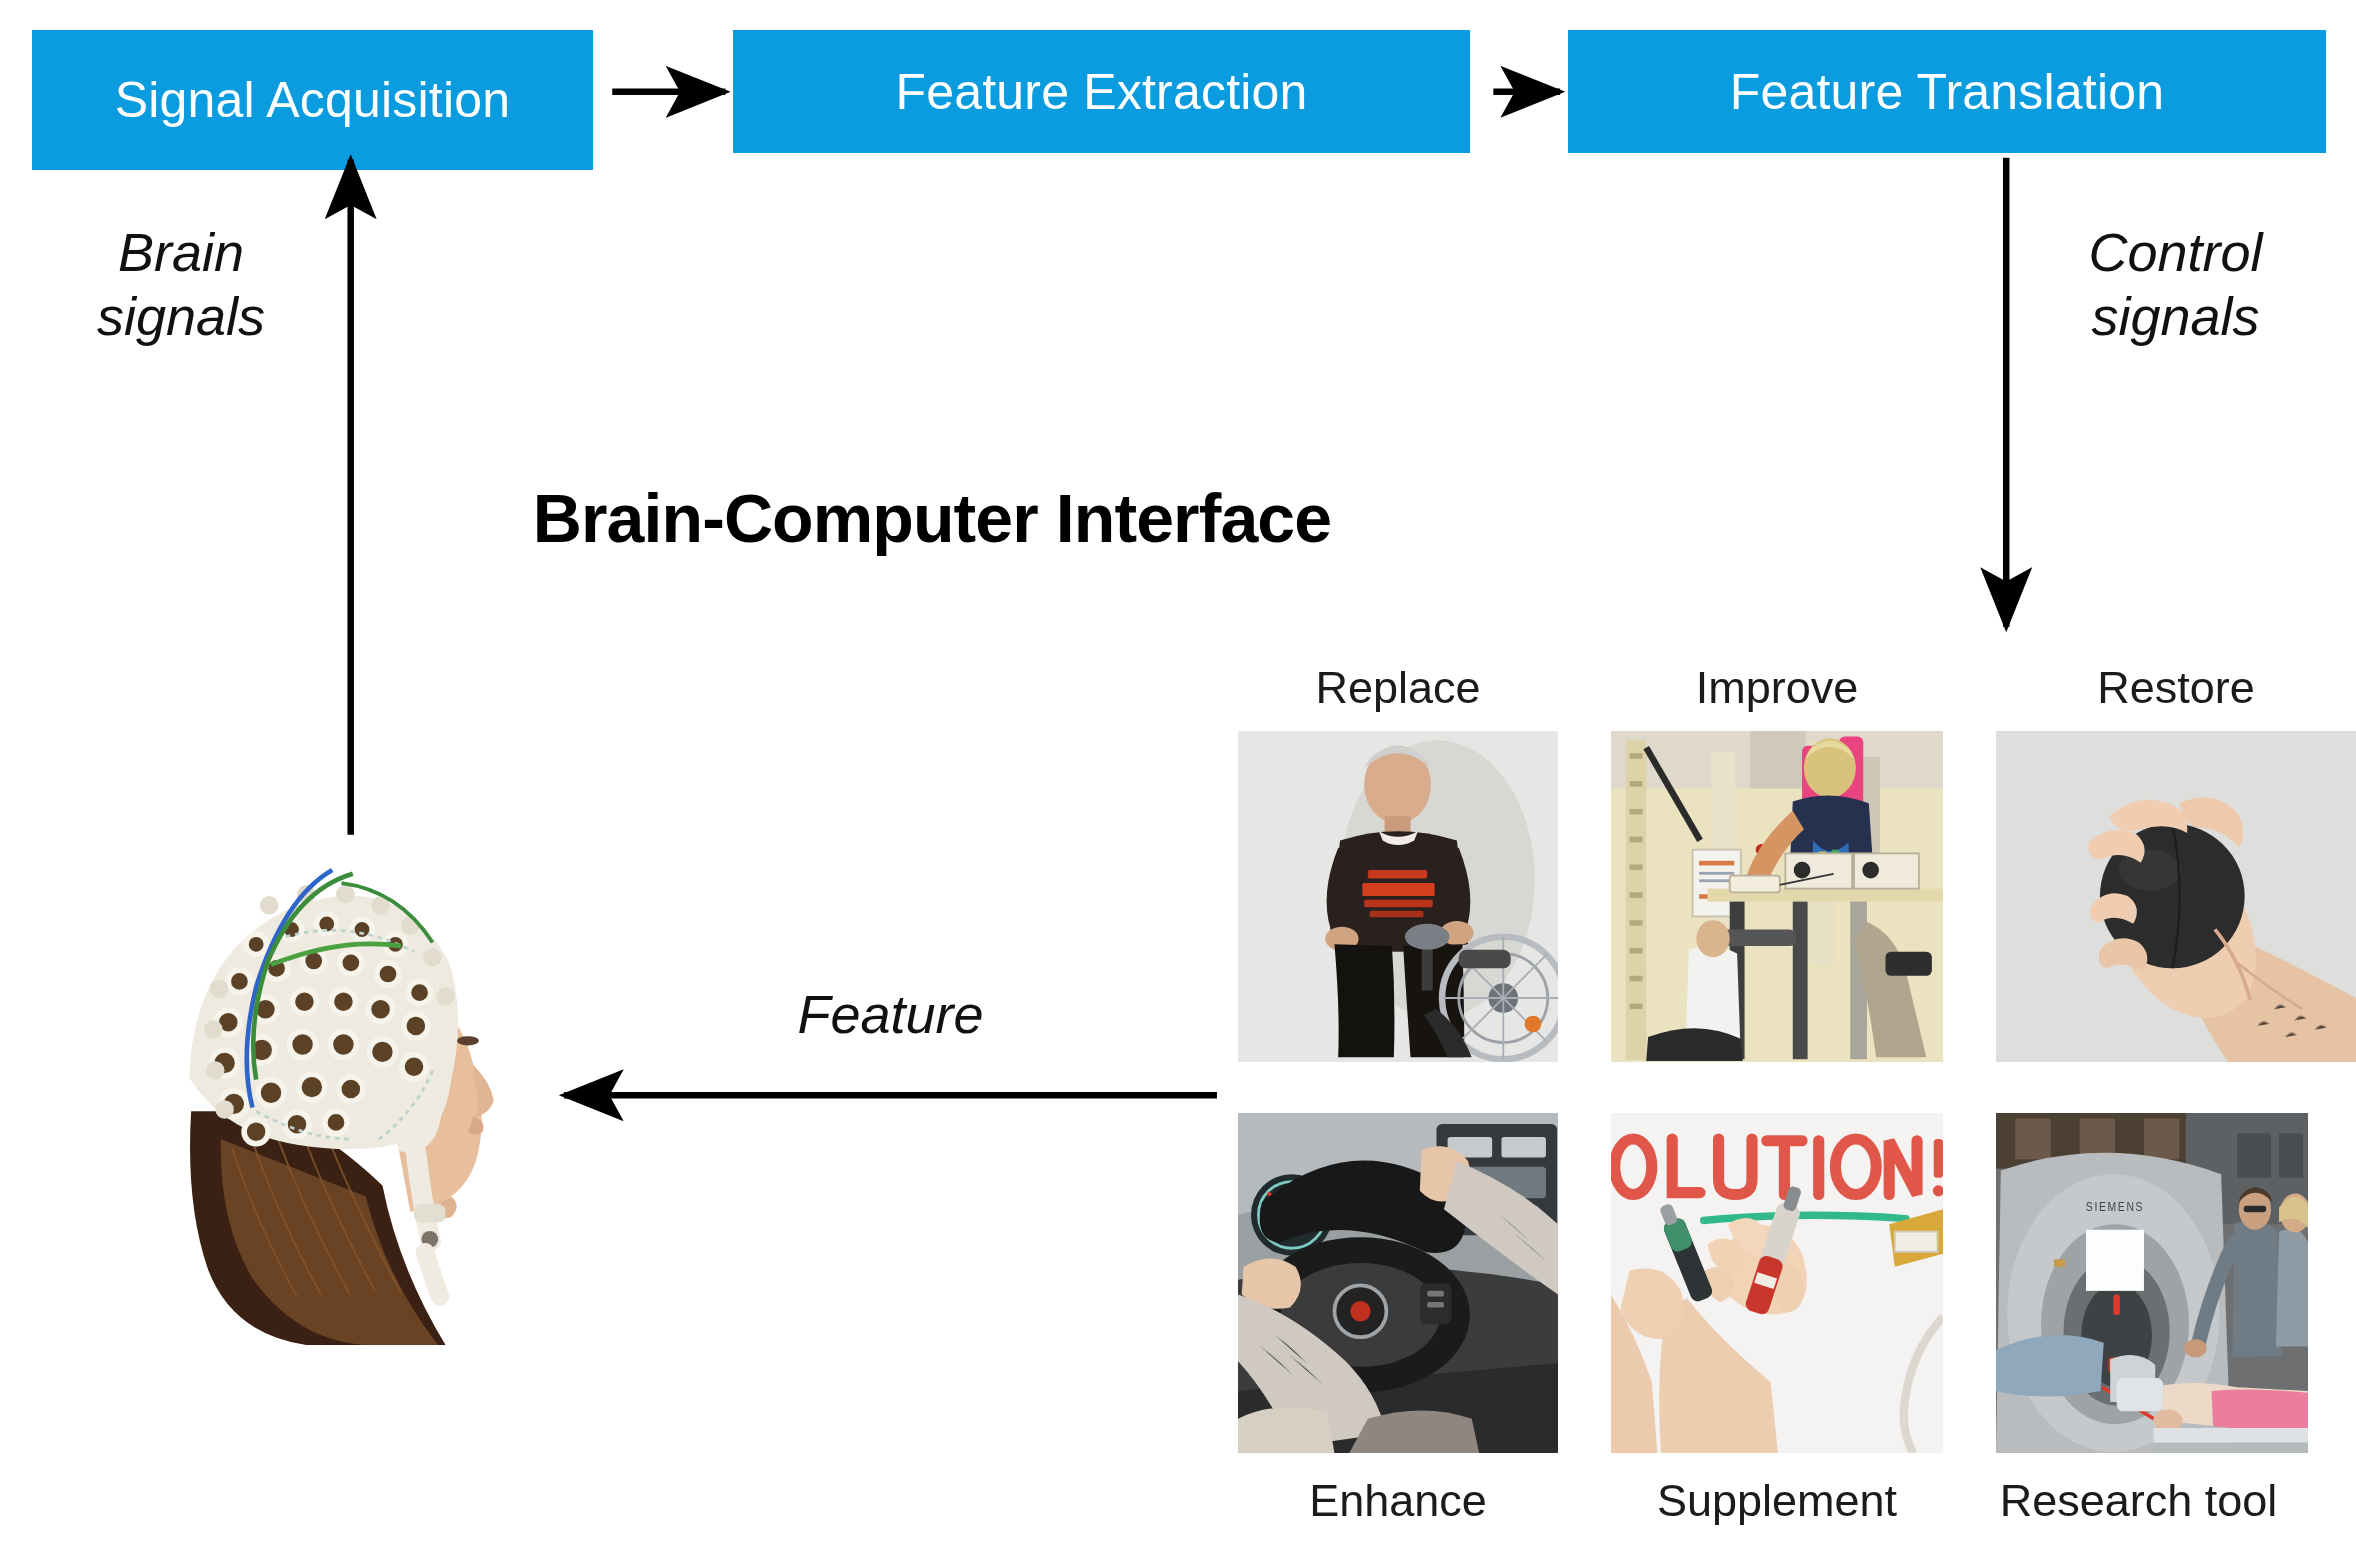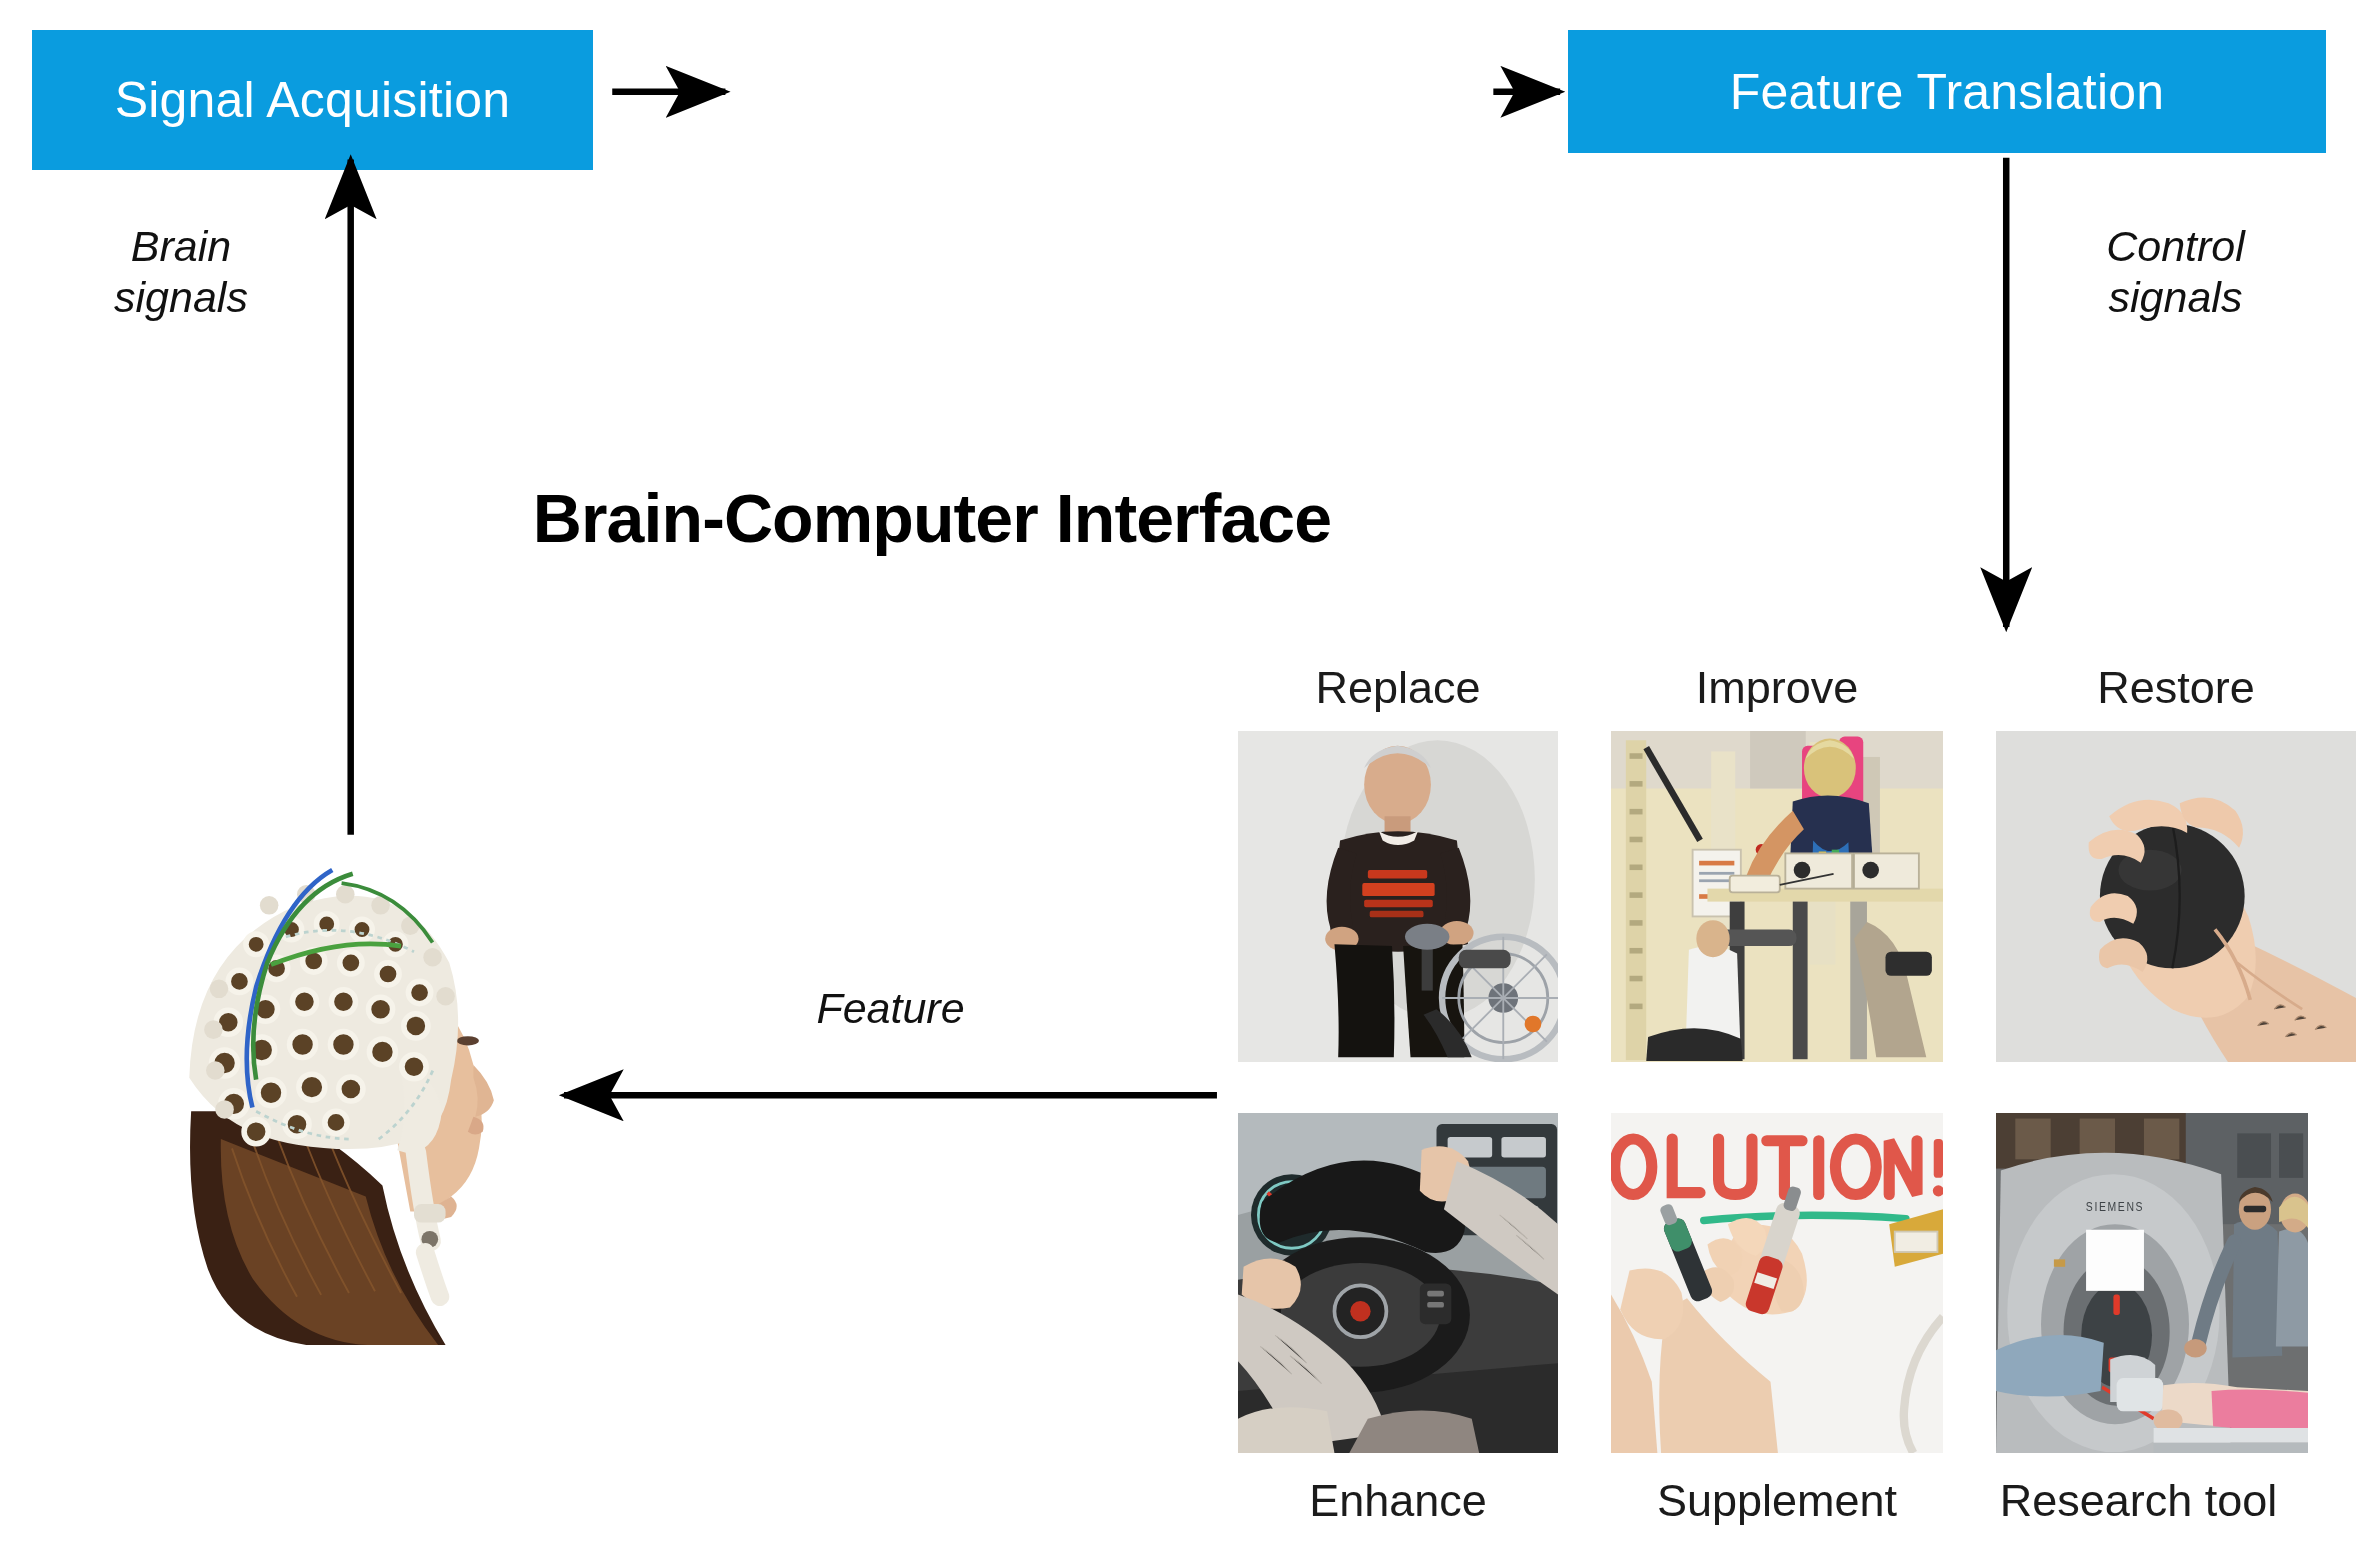--- a/index.html
+++ b/index.html
@@ -40,21 +40,21 @@
     position: absolute;
     left: 0; top: 0;
     width: 2356px; height: 1560px;
     pointer-events: none;
   }
 
   
   .edge-label {
     position: absolute;
     font-style: italic;
-    font-size: 43px;
+    font-size: 54px;
     color: #111111;
     line-height: 1.18;
     text-align: center;
     white-space: pre-line;
   }
   #label-brain-signals   { left: 79px;  top: 221px; width: 204px; }
   #label-control-signals { left: 2064px; top: 221px; width: 223px; }
   #label-feedback        { left: 742px;  top: 983px; width: 297px; }
 
   
@@ -111,20 +111,23 @@
 </style>
 </head>
 <body>
 
 <div id="canvas">
 
   <div class="pipe-box" id="box-signal">
     <span>Signal Acquisition</span>
   </div>
 
+  <div class="pipe-box" id="box-feature-ex">
+    <span>Feature Extraction</span>
+  </div>
 
   <div class="pipe-box" id="box-feature-tr">
     <span>Feature Translation</span>
   </div>
 
   <svg id="arrow-layer" viewBox="0 0 2540 1682">
     <defs>
       <marker id="ah" markerWidth="12" markerHeight="12" refX="9.2" refY="4" orient="auto" markerUnits="strokeWidth">
         <path d="M0,0 L10,4 L0,8 L2.2,4 Z" fill="#000"></path>
       </marker>

